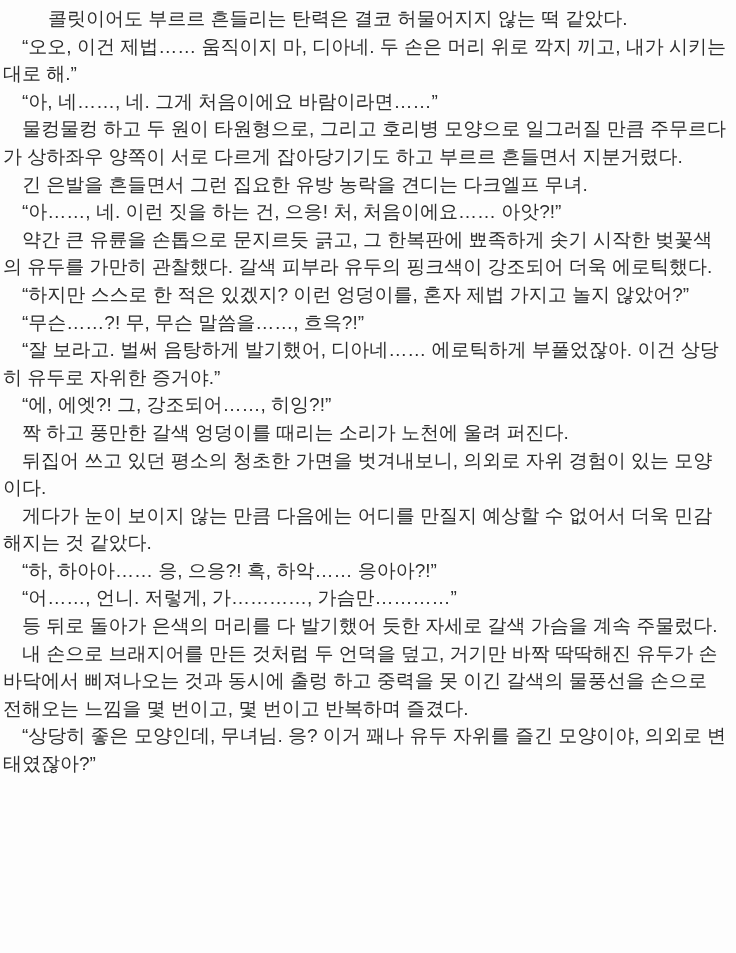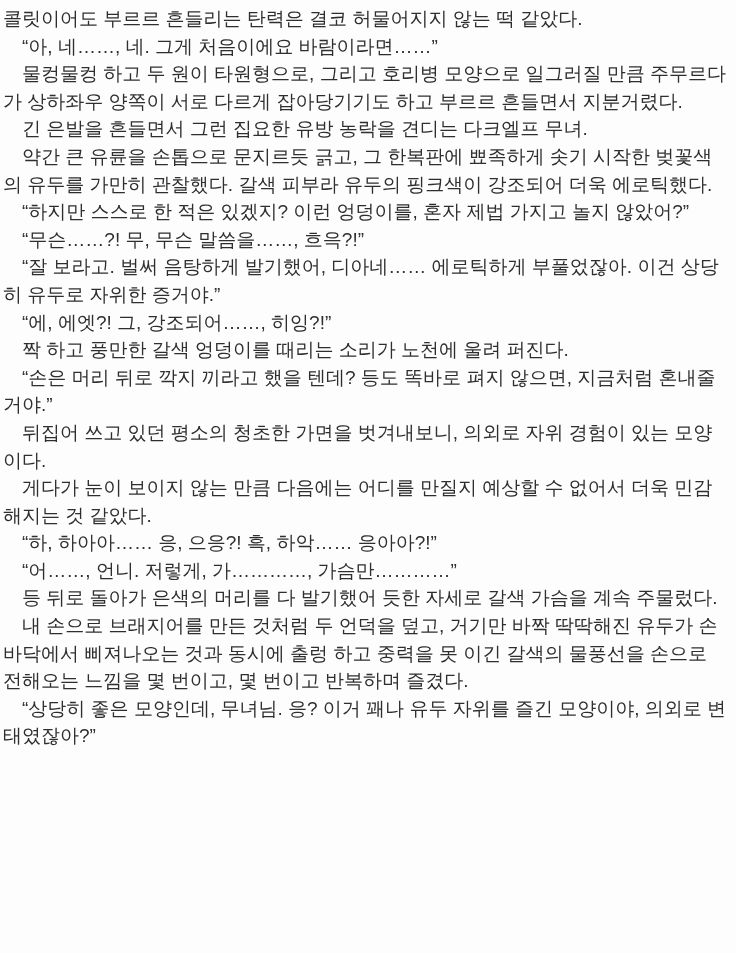--- a/index.html
+++ b/index.html
@@ -22,37 +22,39 @@
     overflow-wrap: anywhere;
     text-align: left;
   }
   .page p {
     margin: 0;
     padding: 0;
     text-indent: 19px;
   }
   .page p.no-indent {
     text-indent: 0;
+    margin-left: 45px;
   }
 </style>
 </head>
 <body>
 
 <div class="page">
   <p class="no-indent">콜릿이어도 부르르 흔들리는 탄력은 결코 허물어지지 않는 떡 같았다.</p>
+  <p>“오오, 이건 제법…… 움직이지 마, 디아네. 두 손은 머리 위로 깍지 끼고, 내가 시키는 대로 해.”</p>
   <p>“아, 네……, 네. 그게 처음이에요 바람이라면……”</p>
   <p>물컹물컹 하고 두 원이 타원형으로, 그리고 호리병 모양으로 일그러질 만큼 주무르다가 상하좌우 양쪽이 서로 다르게 잡아당기기도 하고 부르르 흔들면서 지분거렸다.</p>
   <p>긴 은발을 흔들면서 그런 집요한 유방 농락을 견디는 다크엘프 무녀.</p>
+  <p>“아……, 네. 이런 짓을 하는 건, 으응! 처, 처음이에요…… 아앗?!”</p>
   <p>약간 큰 유륜을 손톱으로 문지르듯 긁고, 그 한복판에 뾰족하게 솟기 시작한 벚꽃색의 유두를 가만히 관찰했다. 갈색 피부라 유두의 핑크색이 강조되어 더욱 에로틱했다.</p>
   <p>“하지만 스스로 한 적은 있겠지? 이런 엉덩이를, 혼자 제법 가지고 놀지 않았어?”</p>
   <p>“무슨……?! 무, 무슨 말씀을……, 흐윽?!”</p>
   <p>“잘 보라고. 벌써 음탕하게 발기했어, 디아네…… 에로틱하게 부풀었잖아. 이건 상당히 유두로 자위한 증거야.”</p>
   <p>“에, 에엣?! 그, 강조되어……, 히잉?!”</p>
   <p>짝 하고 풍만한 갈색 엉덩이를 때리는 소리가 노천에 울려 퍼진다.</p>
-  <p>“손은 머리 뒤로 깍지 끼라고 했을 텐데? 등도 똑바로 펴지 않으면, 지금처럼 혼내줄 거야.”</p>
   <p>뒤집어 쓰고 있던 평소의 청초한 가면을 벗겨내보니, 의외로 자위 경험이 있는 모양이다.</p>
   <p>게다가 눈이 보이지 않는 만큼 다음에는 어디를 만질지 예상할 수 없어서 더욱 민감해지는 것 같았다.</p>
   <p>“하, 하아아…… 응, 으응?! 흑, 하악…… 응아아?!”</p>
   <p>“어……, 언니. 저렇게, 가…………, 가슴만…………”</p>
   <p>등 뒤로 돌아가 은색의 머리를 다 발기했어 듯한 자세로 갈색 가슴을 계속 주물렀다.</p>
   <p>내 손으로 브래지어를 만든 것처럼 두 언덕을 덮고, 거기만 바짝 딱딱해진 유두가 손바닥에서 삐져나오는 것과 동시에 출렁 하고 중력을 못 이긴 갈색의 물풍선을 손으로 전해오는 느낌을 몇 번이고, 몇 번이고 반복하며 즐겼다.</p>
   <p>“상당히 좋은 모양인데, 무녀님. 응? 이거 꽤나 유두 자위를 즐긴 모양이야, 의외로 변태였잖아?”</p>
 
 </div>
 

